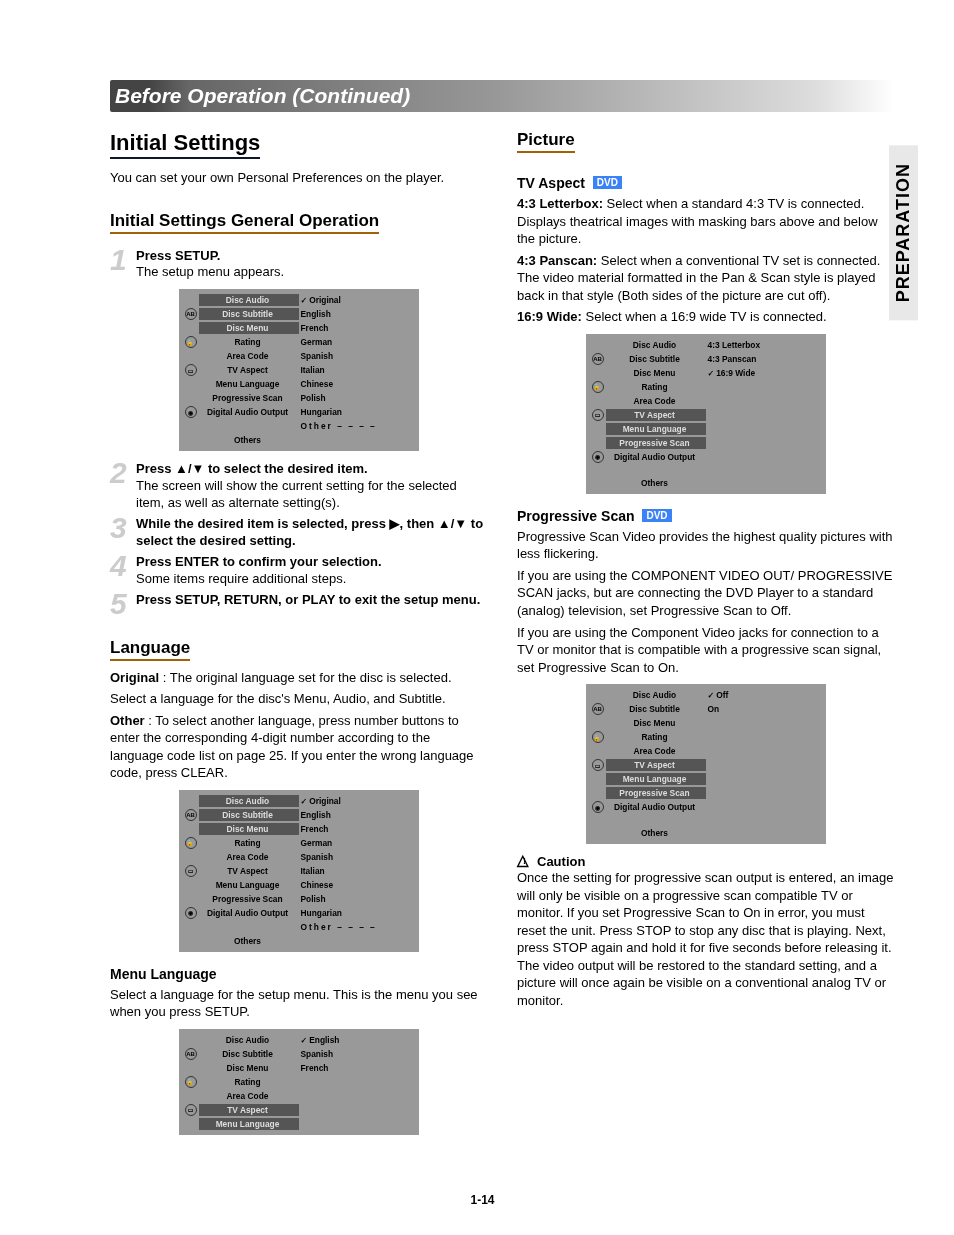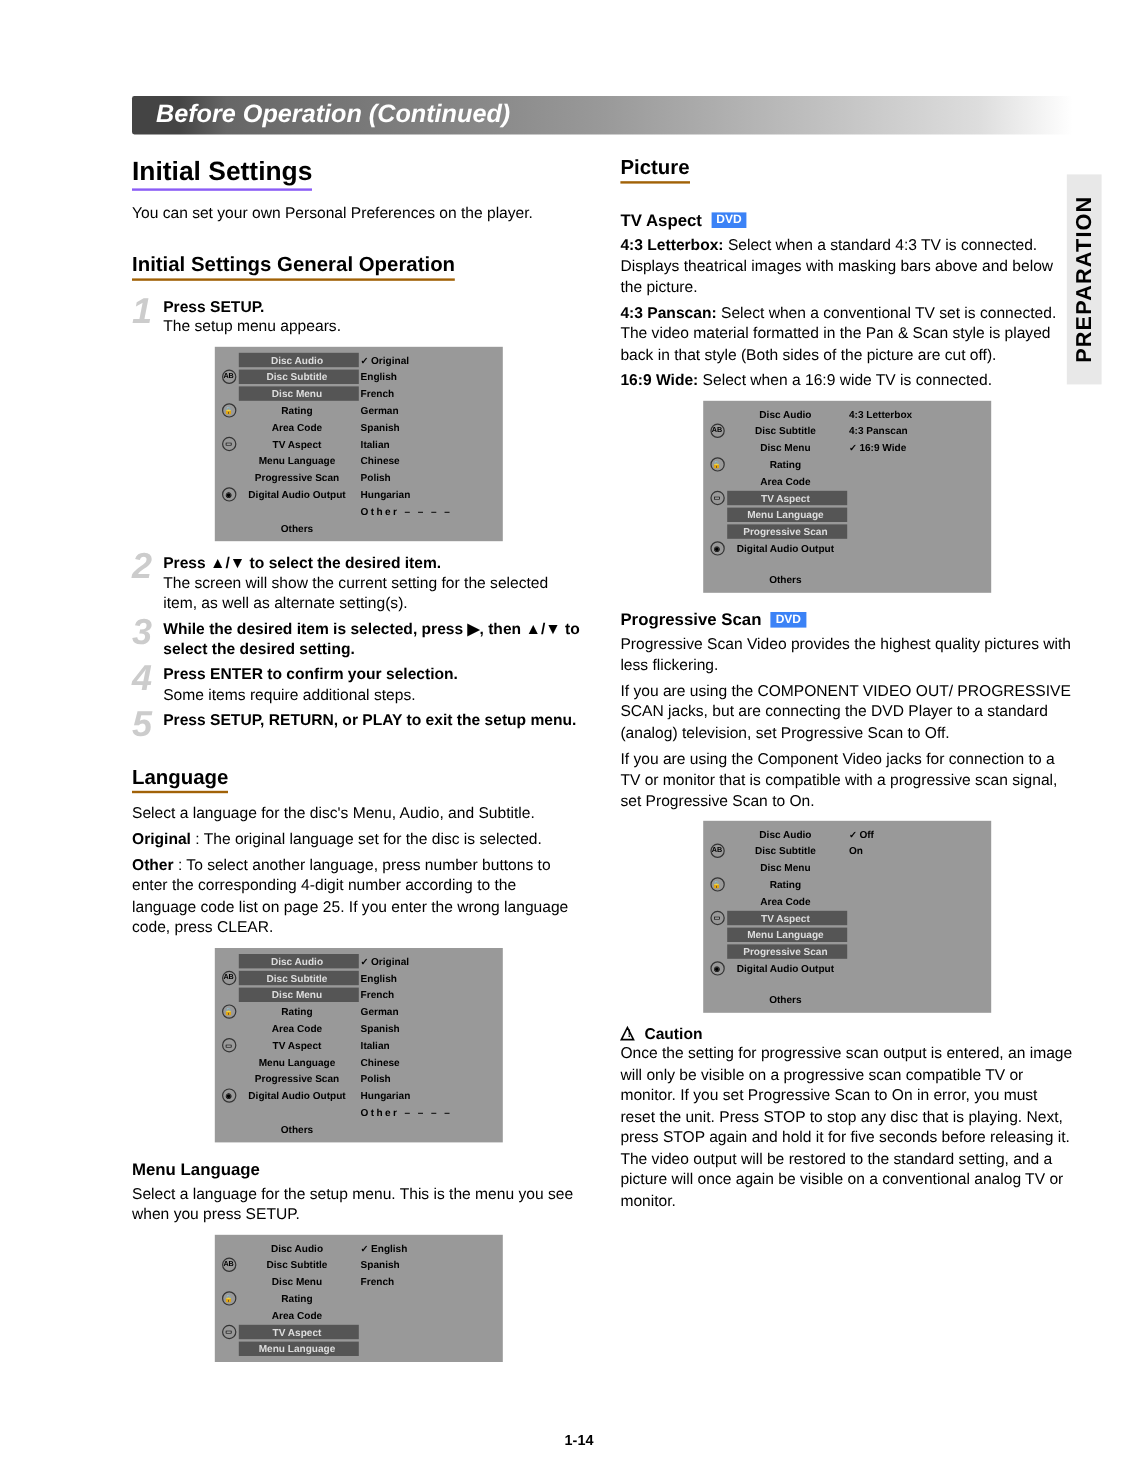--- a/index.html
+++ b/index.html
@@ -12,27 +12,27 @@
     height: 1235px;
     position: relative;
     padding: 80px 60px 30px 110px;
   }
   .banner {
     background: linear-gradient(to right, #444 0%, #444 5%, #666 10%, #999 50%, #ddd 90%, #fff 100%);
     color: #fff;
     font-size: 21px;
     font-weight: bold;
     font-style: italic;
-    padding: 4px 20px;
+    padding: 4px 5px;
     margin-bottom: 18px;
     border-radius: 2px;
   }
   .columns { display: flex; gap: 30px; }
   .col { flex: 1; }
-  h1 { font-size: 22px; font-weight: bold; border-bottom: 2px solid #8b5cf6; padding-bottom: 1px; margin-bottom: 10px; display: inline-block; }
+  h1 { font-size: 22px; font-weight: bold; border-bottom: 2px solid #0f172a; padding-bottom: 1px; margin-bottom: 10px; display: inline-block; }
   h2 { font-size: 17px; font-weight: bold; border-bottom: 2px solid #a16207; padding-bottom: 1px; margin-top: 18px; margin-bottom: 8px; display: inline-block; }
   h3 { font-size: 14px; font-weight: bold; margin-top: 14px; margin-bottom: 4px; }
   p { line-height: 1.35; margin-bottom: 4px; }
   .dvd-badge {
     display: inline-block;
     background: #3b82f6;
     color: #fff;
     font-size: 10px;
     font-weight: bold;
     padding: 1px 4px;
@@ -211,22 +211,22 @@
         <div class="step-body"><b>Press ENTER to confirm your selection.</b><br><span>Some items require additional steps.</span></div>
       </div>
       <div class="step">
         <div class="step-num">5</div>
         <div class="step-body"><b>Press SETUP, RETURN, or PLAY to exit the setup menu.</b></div>
       </div>
     </div>
 
     <h2>Language</h2>
 
+    <p><b>Original</b><span> : The original language set for the disc is selected.</span></p>
     <p>Select a language for the disc's Menu, Audio, and Subtitle.</p>
-    <p><b>Original</b><span> : The original language set for the disc is selected.</span></p>
     <p><b>Other</b><span> : To select another language, press number buttons to enter the corresponding 4-digit number according to the language code list on page 25. If you enter the wrong language code, press CLEAR.</span></p>
 
     
     <div class="menu-box">
       <div class="menu-row">
           <div class="menu-icon"></div>
           <div class="menu-left dark">Disc Audio</div>
           <div class="menu-right sel">Original</div>
         </div>
       <div class="menu-row">

